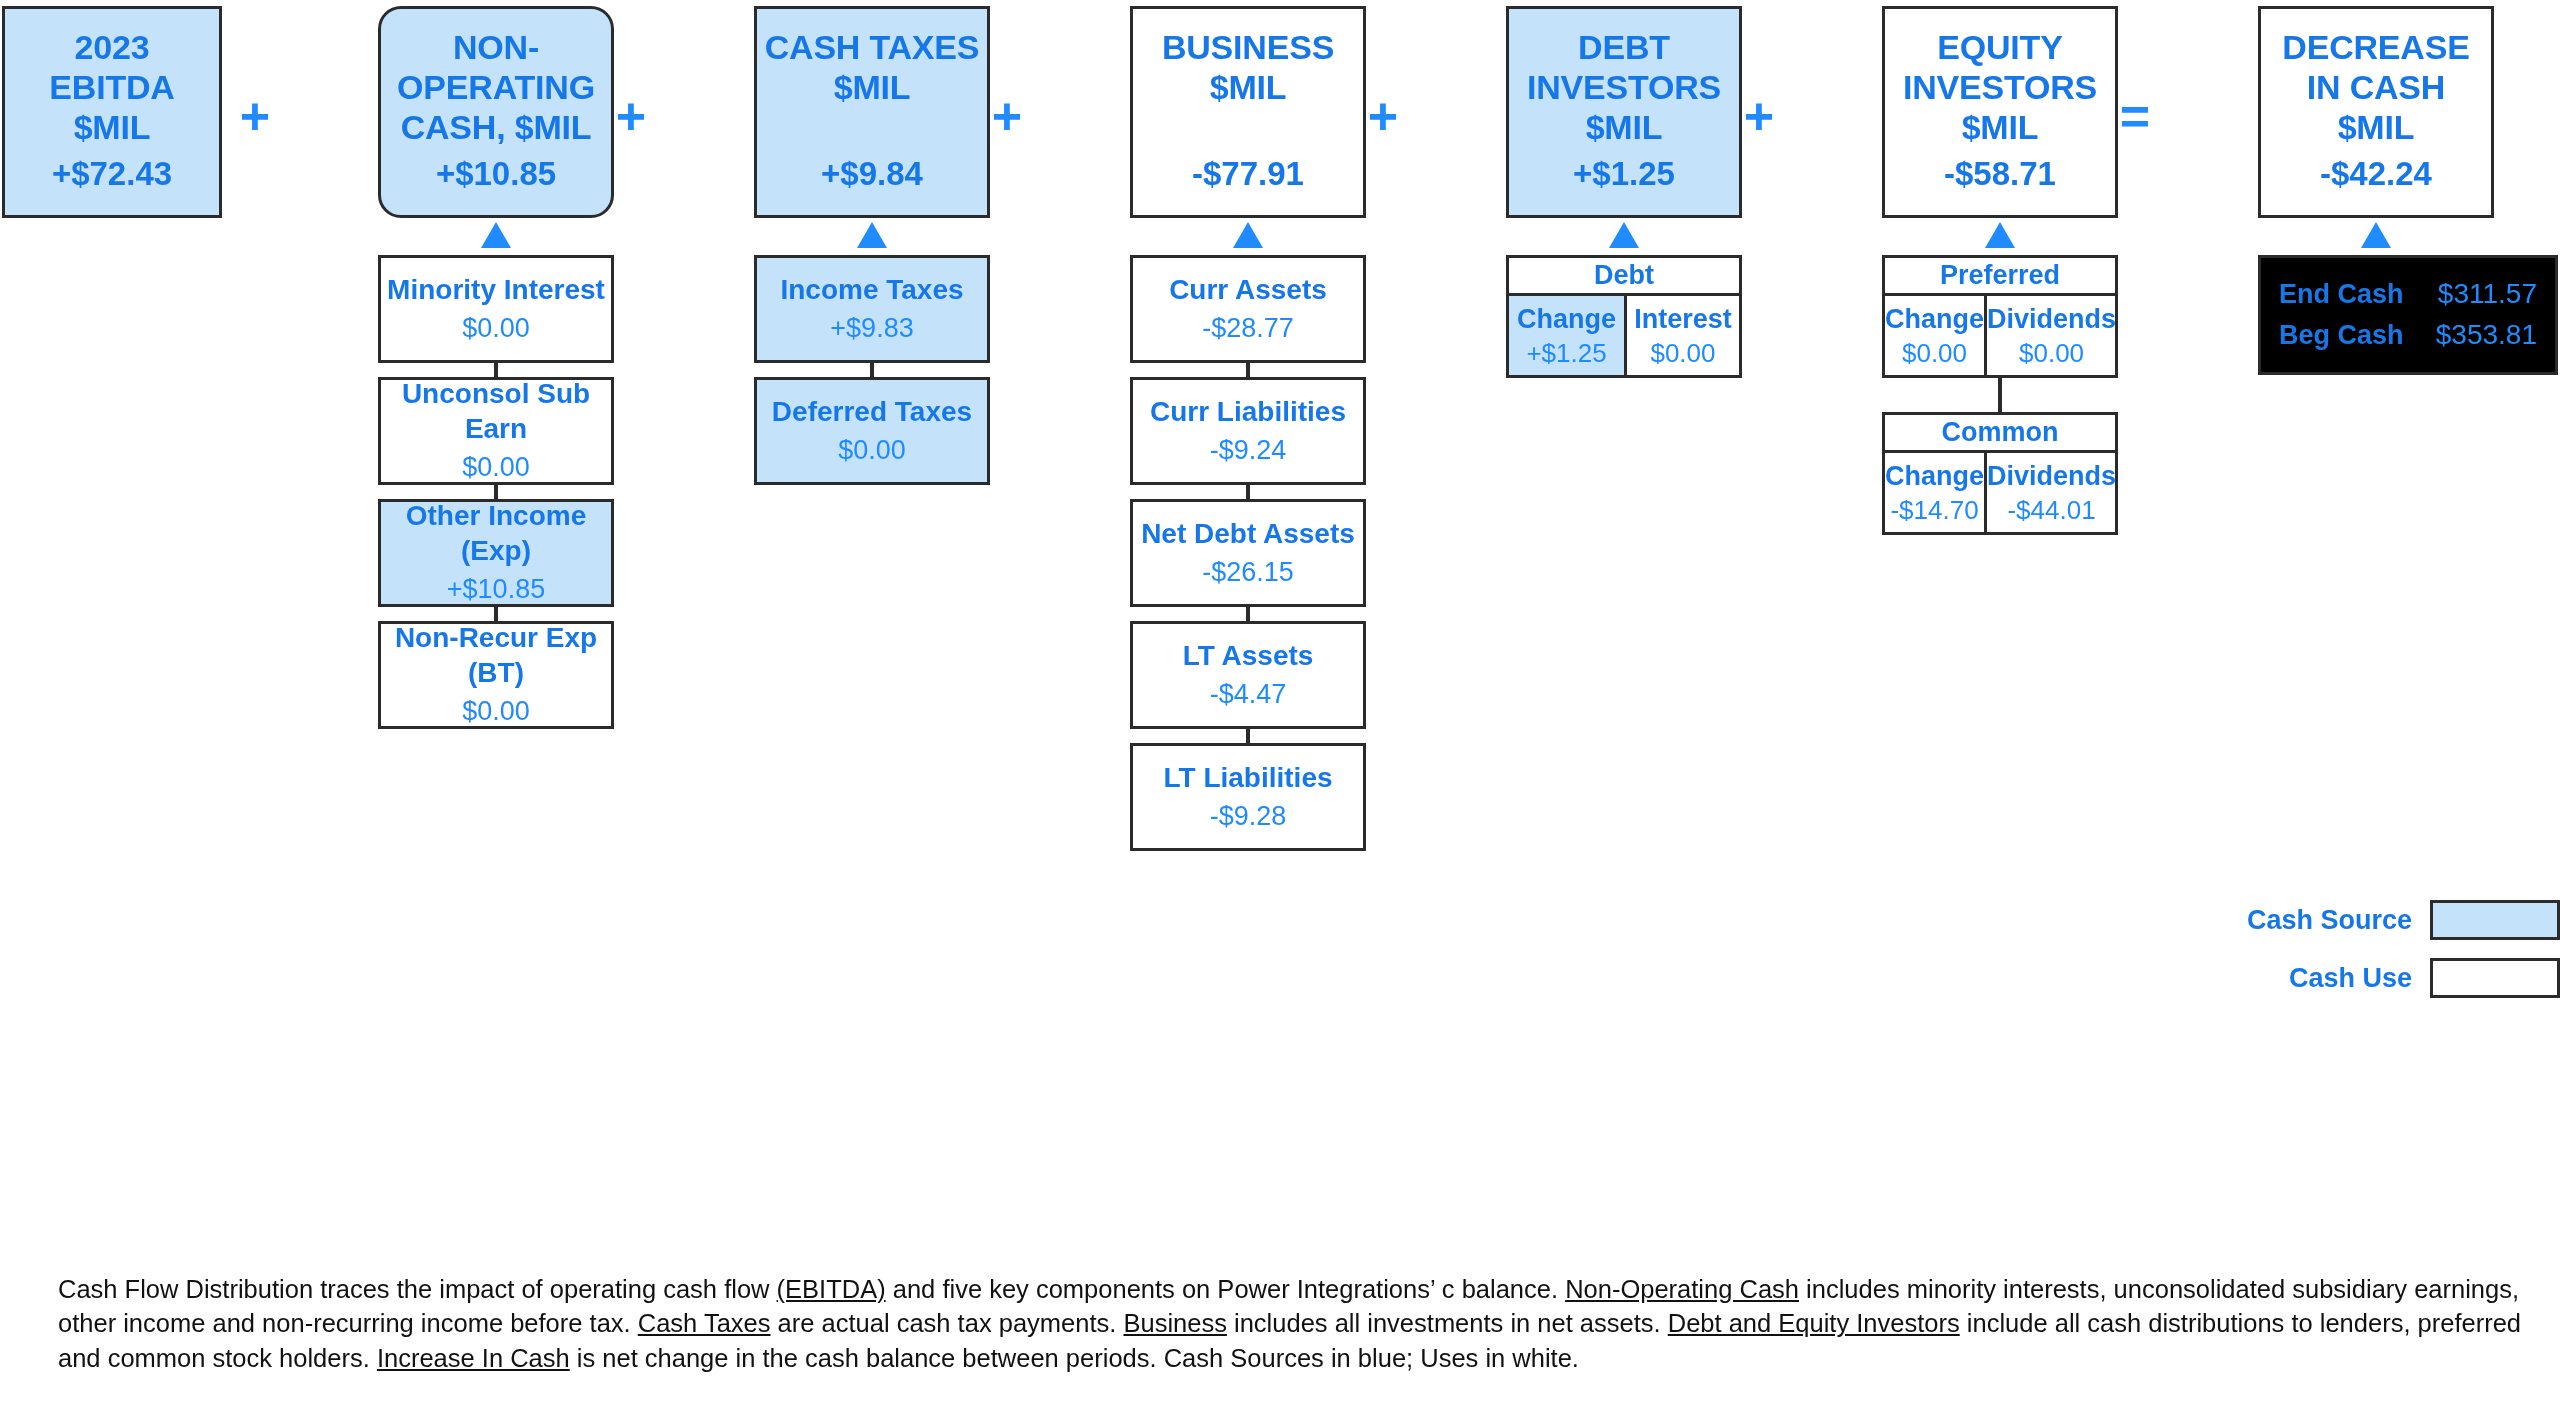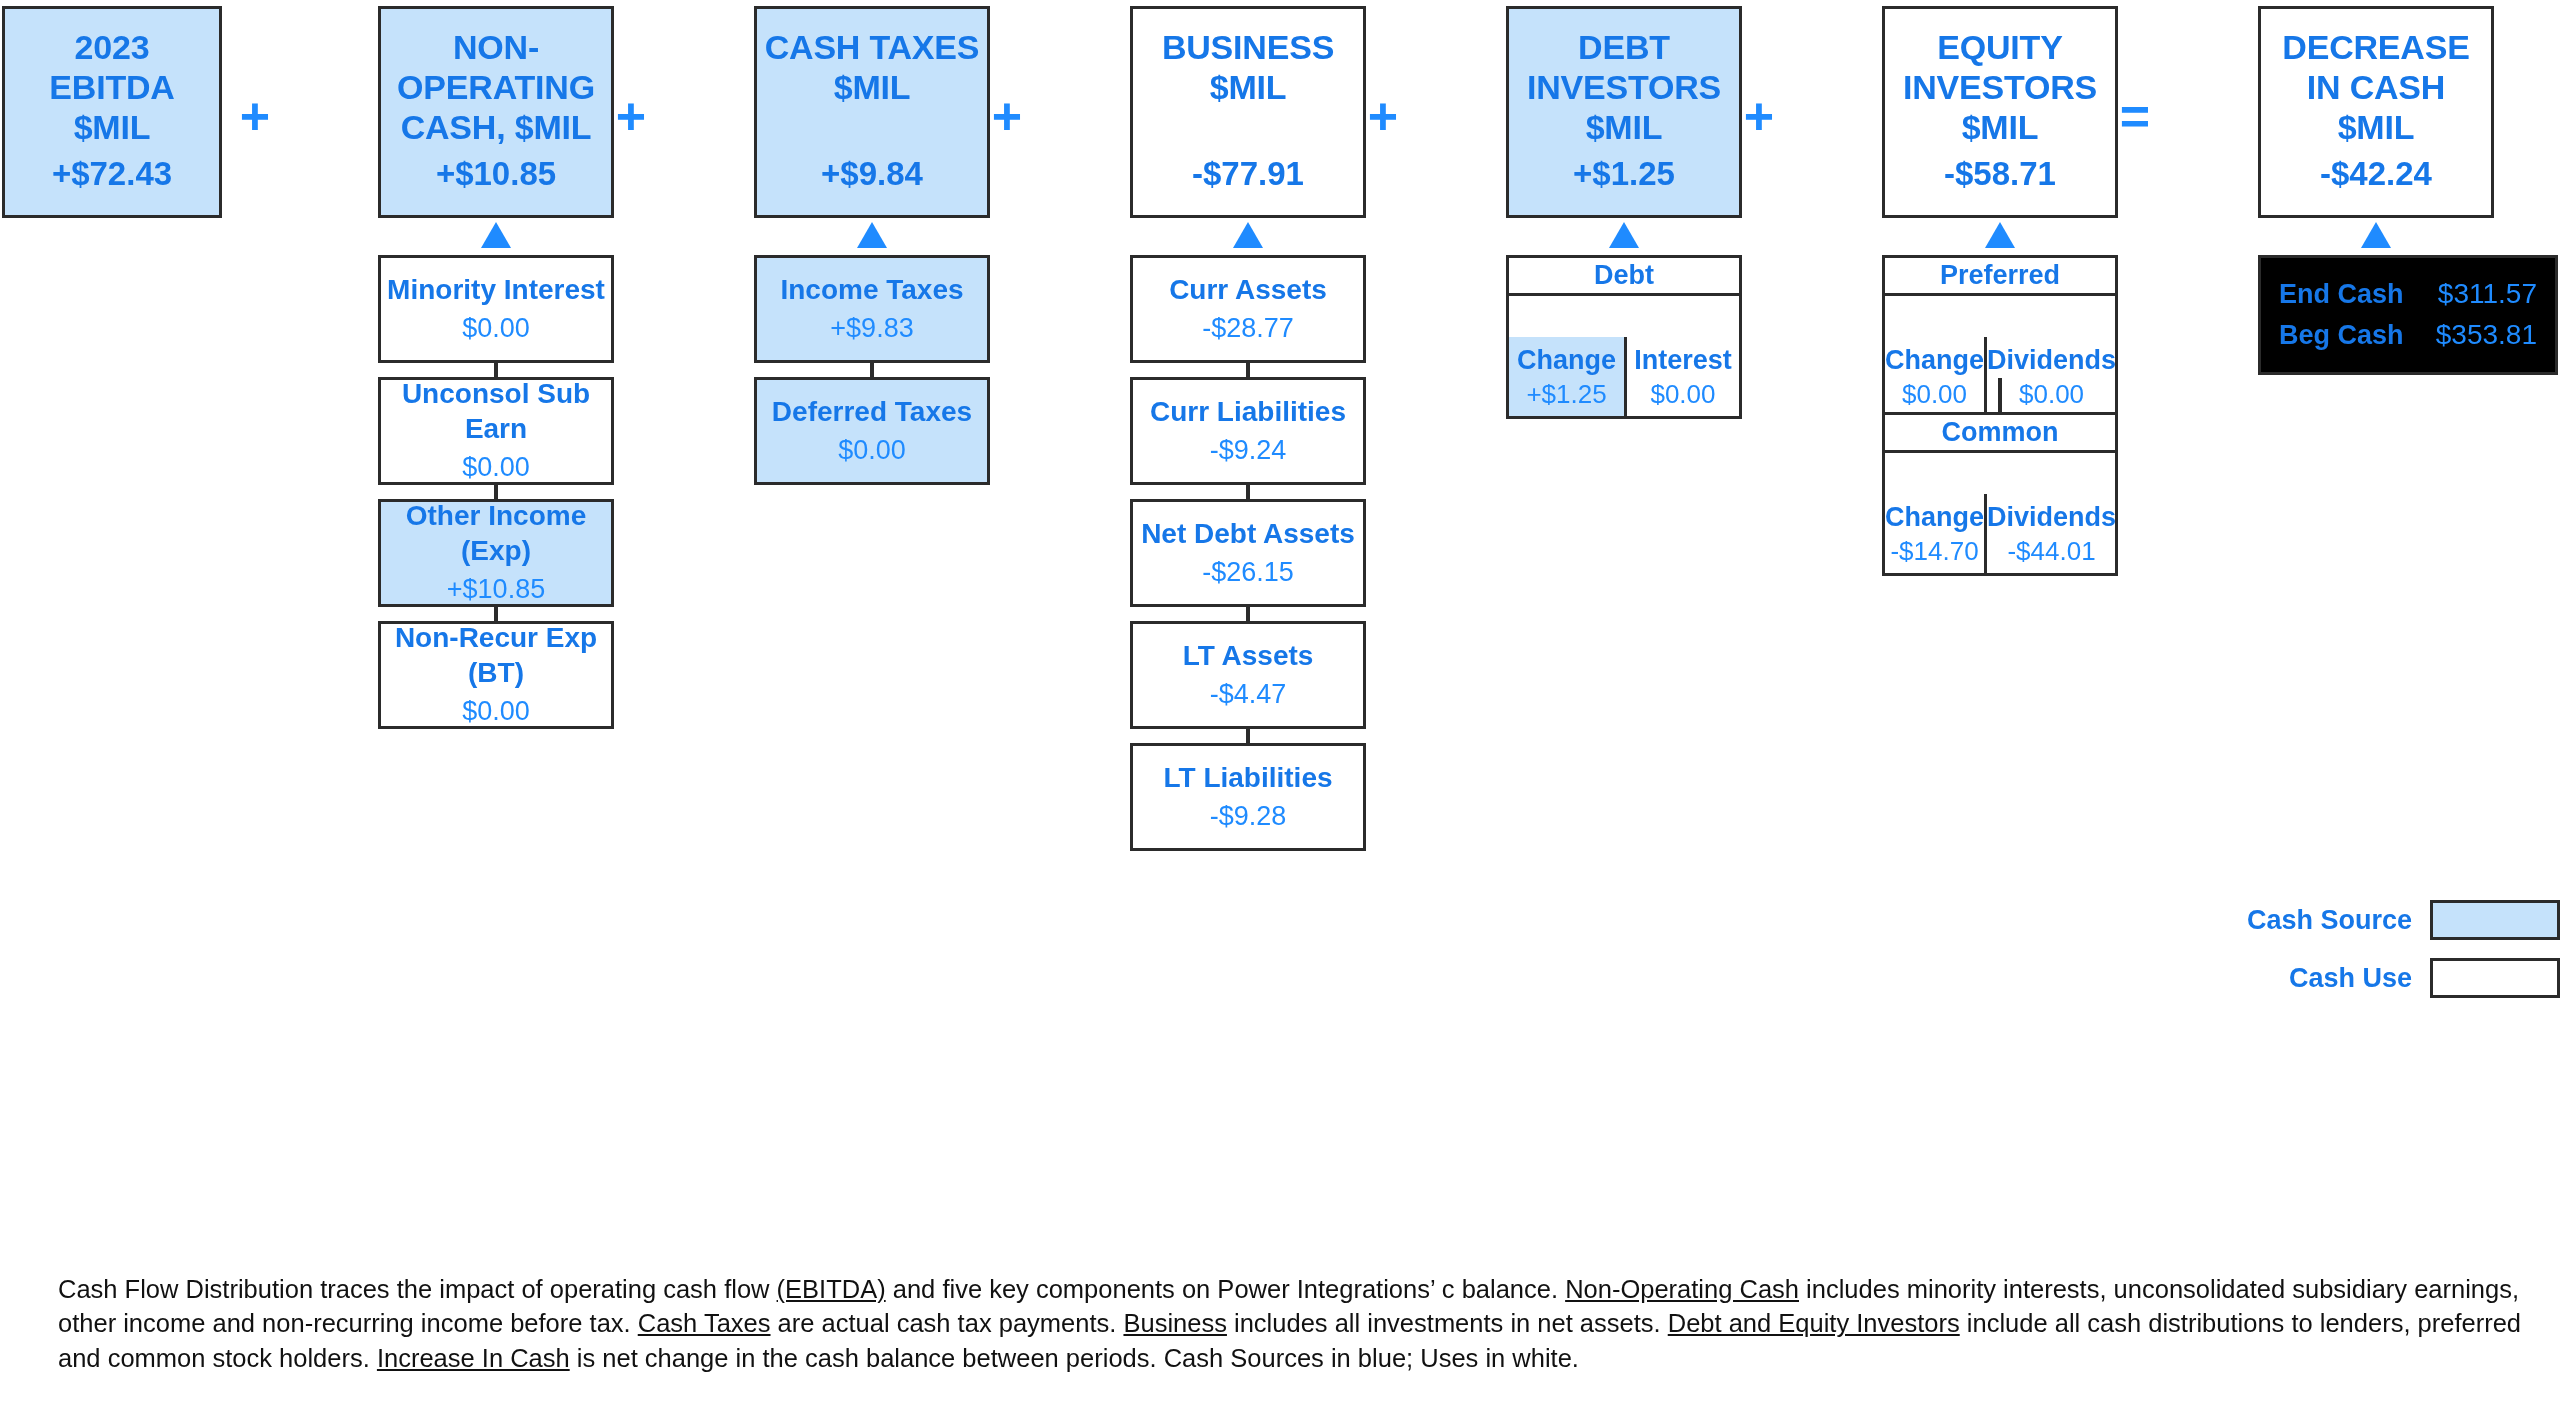--- a/index.html
+++ b/index.html
@@ -124,21 +124,20 @@
     justify-content: center;
     font-size: 27px;
     font-weight: bold;
     color: #1677e8;
     border-bottom: 3px solid #2b2b2b;
     box-sizing: border-box;
   }
   .minitable .mt-row {
     display: flex;
     height: 79px;
-    margin-top: 41px;
   }
   .minitable .mt-cell {
     flex: 1 1 50%;
     box-sizing: border-box;
     display: flex;
     flex-direction: column;
     align-items: center;
     justify-content: center;
     padding-top: 2px;
   }
@@ -241,21 +240,21 @@
 
 <div id="stage">
 
   <div class="box topbox src" style="left:2px; width:220px;">
     <div class="title">2023<br>EBITDA<br>$MIL</div>
     <div class="amount">+$72.43</div>
   </div>
 
   <div class="op" style="left:232px;">+</div>
 
-  <div class="box topbox src" style="left:378px; width:236px;">
+  <div class="box topbox src" style="left:378px; width:236px;border-radius:23px;">
     <div class="title">NON-<br>OPERATING<br>CASH, $MIL</div>
     <div class="amount">+$10.85</div>
   </div>
 
   <div class="op" style="left:608px;">+</div>
 
   <div class="box topbox src" style="left:754px; width:236px;">
     <div class="title">CASH TAXES<br>$MIL</div>
     <div class="amount">+$9.84</div>
   </div>

